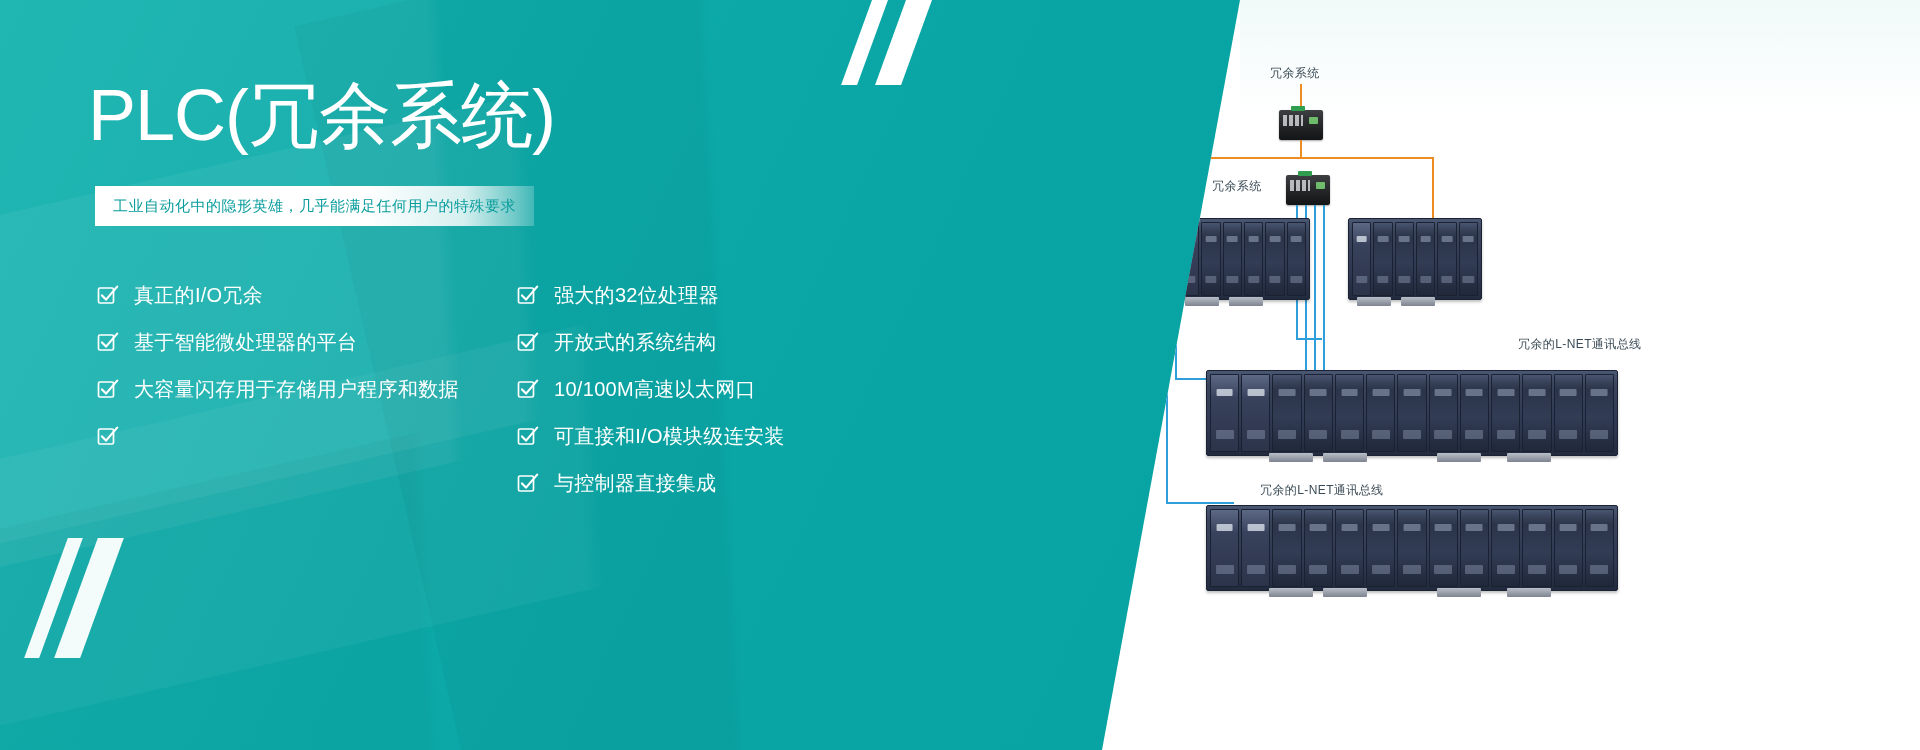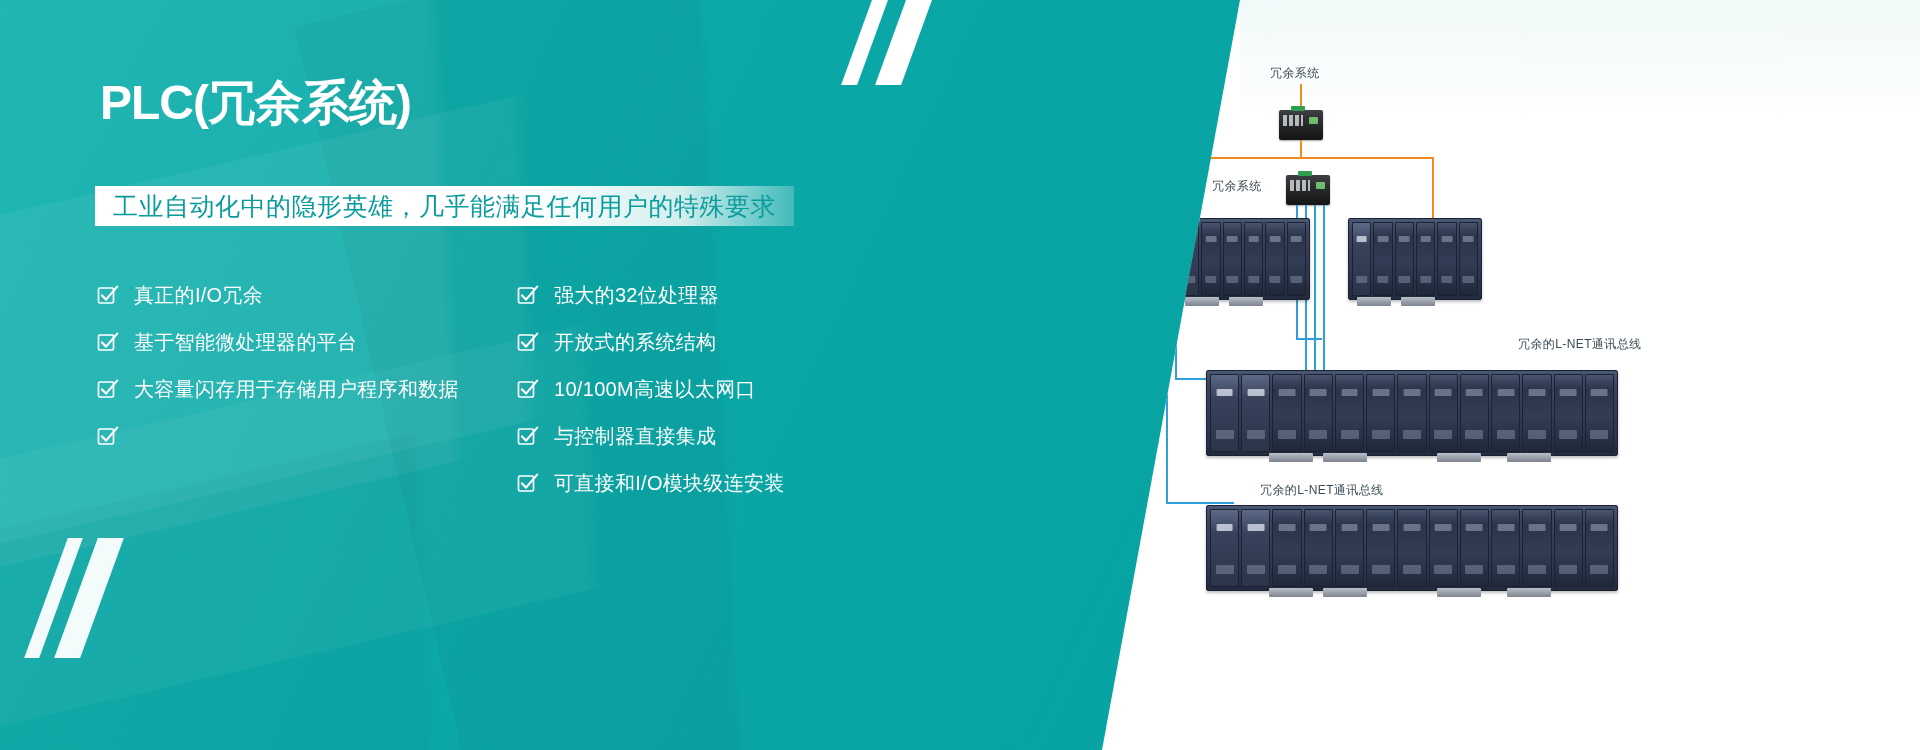--- a/index.html
+++ b/index.html
@@ -37,33 +37,33 @@
 
   
   .slash { position:absolute; background:#ffffff; }
   .slash-a { top:-30px; left:862px;  width:16px; height:115px; transform:skewX(-20deg); }
   .slash-b { top:-30px; left:896px;  width:26px; height:115px; transform:skewX(-20deg); }
   .slash-c { top:538px; left:46px;   width:15px; height:120px; transform:skewX(-20deg); opacity:.95;}
   .slash-d { top:538px; left:76px;   width:26px; height:120px; transform:skewX(-20deg); opacity:.95;}
 
   
   #title {
-    position:absolute; left:100px; top:78px;
-    font-size:48px; font-weight:bold; color:#ffffff;
+    position:absolute; left:88px; top:78px;
+    font-size:72px; font-weight:normal; color:#ffffff;
     letter-spacing:-1px; line-height:1.05; white-space:nowrap;
   }
 
   #subtitle-bar {
     position:absolute; left:95px; top:186px;
     height:40px; padding:0 18px 0 18px;
     display:flex; align-items:center;
     background:linear-gradient(90deg,#ffffff 0%,#ffffff 62%,rgba(255,255,255,0.82) 84%,rgba(255,255,255,0.22) 100%);
   }
   #subtitle-text {
-    font-size:25px; color:#0a9c9c; white-space:nowrap; letter-spacing:.5px;
+    font-size:15px; color:#0a9c9c; white-space:nowrap; letter-spacing:.5px;
   }
 
   #features {
     position:absolute; left:96px; top:272px;
     width:860px;
     display:flex;
   }
   .feat-col { display:flex; flex-direction:column; }
   .col-left  { width:420px; }
   .col-right { width:430px; }
@@ -260,31 +260,31 @@
         <span class="feat-label">10/100M高速以太网口</span>
       </div>
 
       <div class="feat-item">
         <span class="chk">
           <svg width="24" height="24" viewBox="0 0 24 24">
             <rect x="2.5" y="5" width="15" height="15" rx="1.5" fill="none" stroke="#ffffff" stroke-width="1.7"></rect>
             <path d="M6 12.4 L10 16.6 L21.2 3.6" fill="none" stroke="#ffffff" stroke-width="2.2" stroke-linecap="round" stroke-linejoin="round"></path>
           </svg>
         </span>
+        <span class="feat-label">可直接和I/O模块级连安装</span>
+      </div>
+
+      <div class="feat-item">
+        <span class="chk">
+          <svg width="24" height="24" viewBox="0 0 24 24">
+            <rect x="2.5" y="5" width="15" height="15" rx="1.5" fill="none" stroke="#ffffff" stroke-width="1.7"></rect>
+            <path d="M6 12.4 L10 16.6 L21.2 3.6" fill="none" stroke="#ffffff" stroke-width="2.2" stroke-linecap="round" stroke-linejoin="round"></path>
+          </svg>
+        </span>
         <span class="feat-label">与控制器直接集成</span>
-      </div>
-
-      <div class="feat-item">
-        <span class="chk">
-          <svg width="24" height="24" viewBox="0 0 24 24">
-            <rect x="2.5" y="5" width="15" height="15" rx="1.5" fill="none" stroke="#ffffff" stroke-width="1.7"></rect>
-            <path d="M6 12.4 L10 16.6 L21.2 3.6" fill="none" stroke="#ffffff" stroke-width="2.2" stroke-linecap="round" stroke-linejoin="round"></path>
-          </svg>
-        </span>
-        <span class="feat-label">可直接和I/O模块级连安装</span>
       </div>
 
     </div>
   </div>
 
   <div id="panel">
     <div class="wash"></div>
     <div id="panel-inner">
 
       <div class="dg-label" style="left:210px; top:65px;">冗余系统</div>

